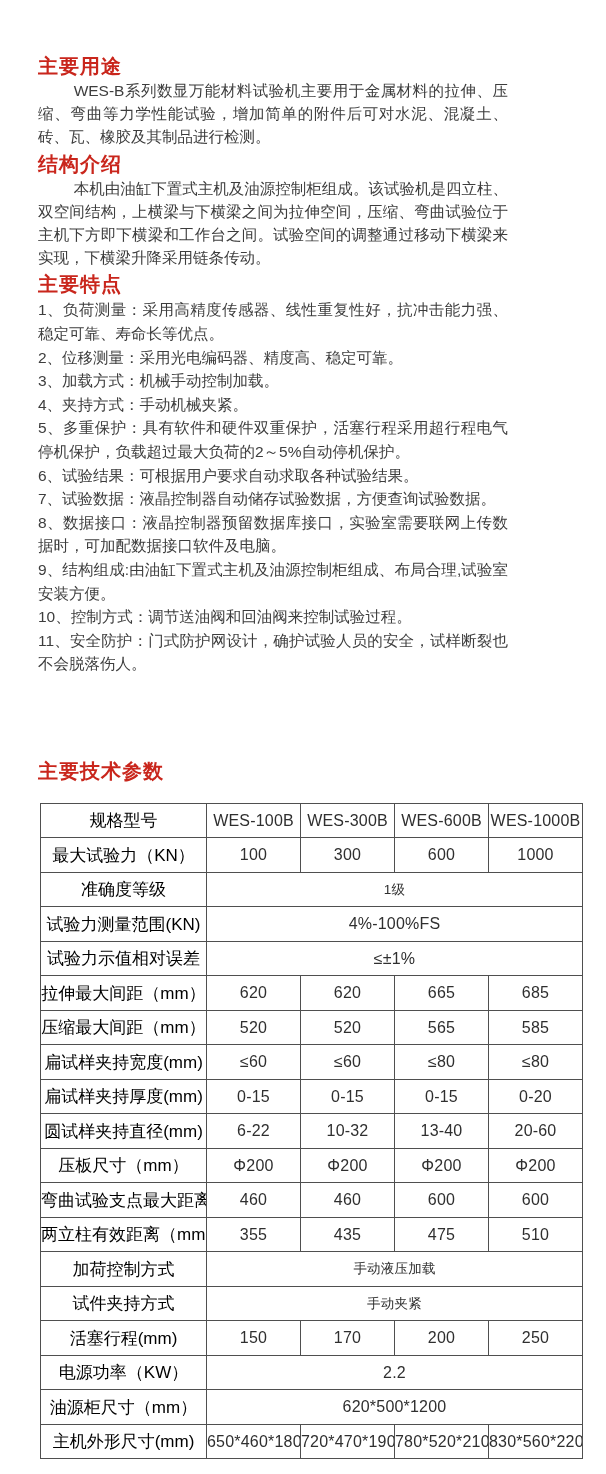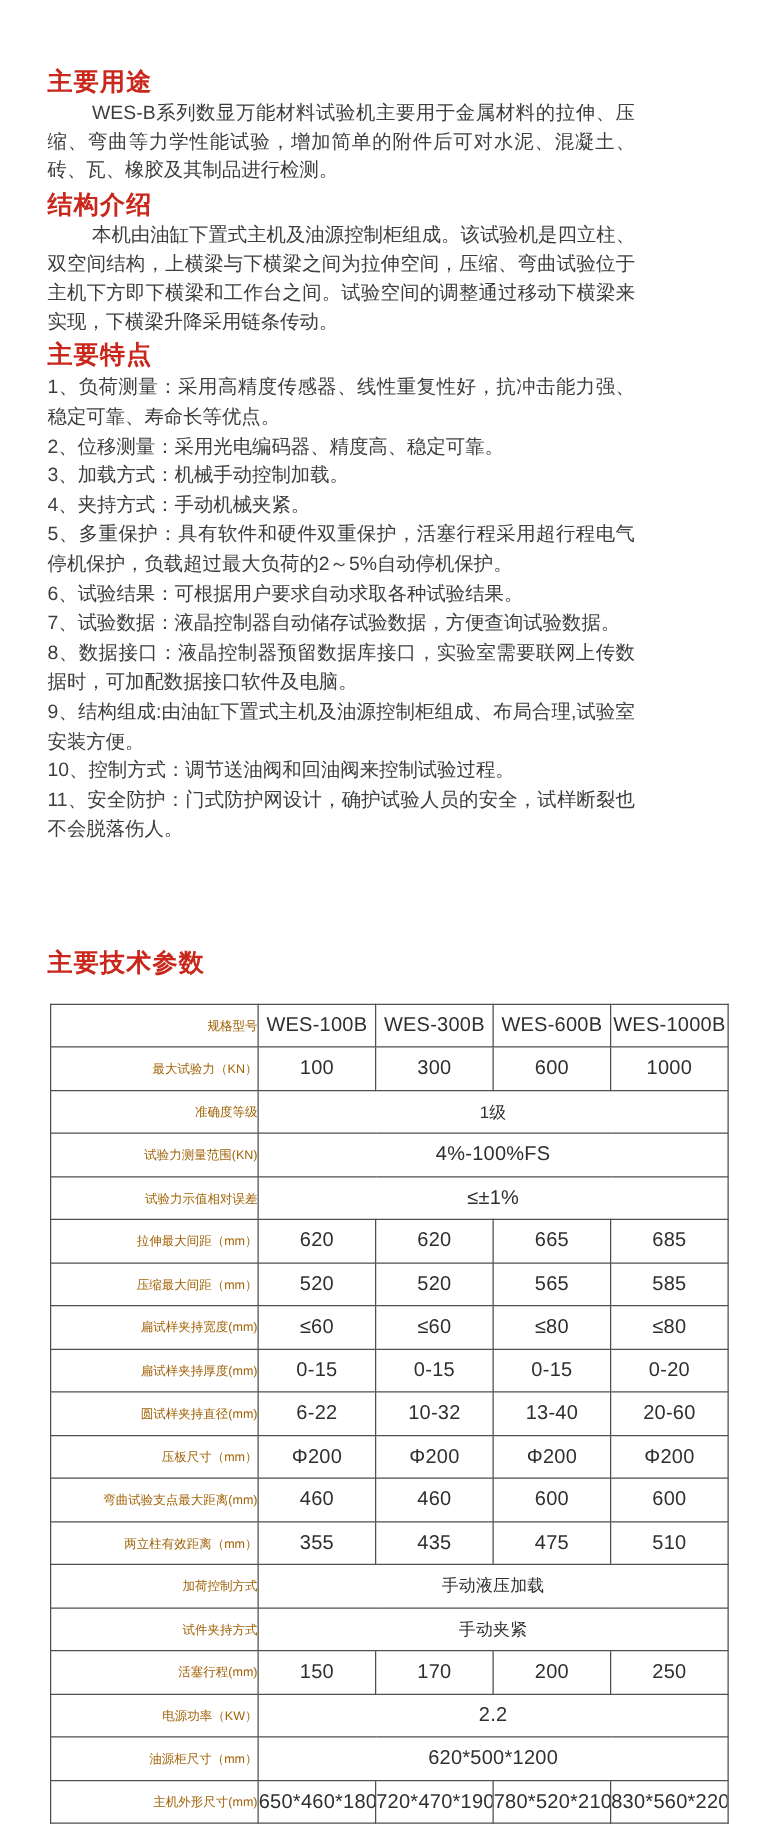--- a/index.html
+++ b/index.html
@@ -51,25 +51,25 @@
   table.specs td {
     border: 1.5px solid #4f4f4f;
     height: 33.5px;
     padding: 0;
     vertical-align: middle;
     overflow: hidden;
   }
   td.col-label { width: 165px; }
   td.col-val { width: 93px; }
   .lbl {
-    font-size: 10px;
-    color: #a16207;
+    font-size: 17px;
+    color: #000000;
     padding-left: 11px;
     white-space: nowrap;
-    text-align: right;
+    text-align: center;
   }
   .val {
     text-align: center;
     font-size: 16px;
     font-family: Liberation Sans, sans-serif;
     color: #2f2f2f;
     letter-spacing: 0.2px;
   }
   .val.cjk { font-family: "Liberation Sans", sans-serif; font-size: 13.5px; }
 </style>

